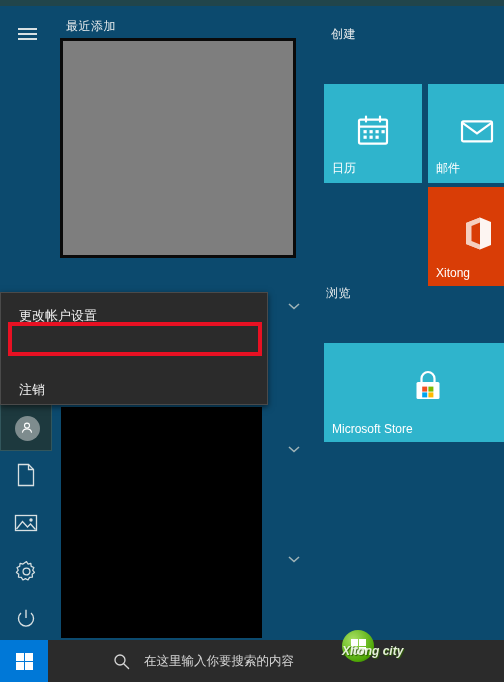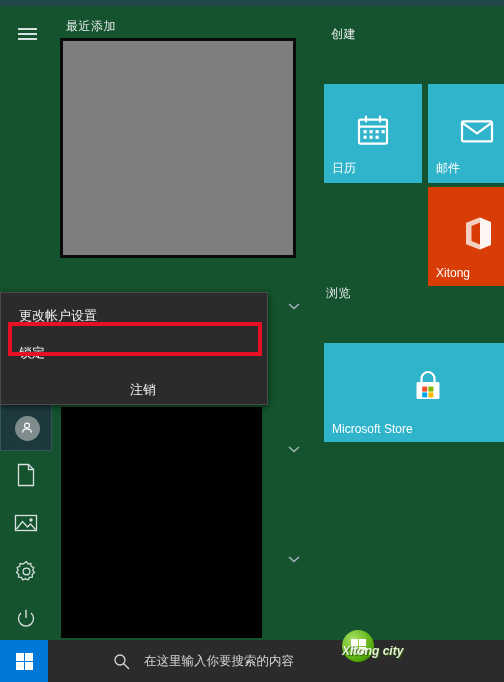--- a/index.html
+++ b/index.html
@@ -16,21 +16,21 @@
     font-family: "Liberation Sans", "DejaVu Sans", sans-serif;
     -webkit-font-smoothing: antialiased;
   }
 
   
   #start-menu {
     position: absolute;
     left: 0; top: 0;
     width: 504px;
     height: 640px;
-    background: #14532d;
+    background: #0c4a6e;
   }
 
   
   .top-strip {
     position: absolute;
     left: 0; top: 0;
     width: 504px; height: 6px;
     background: #21454b;
   }
 
@@ -192,21 +192,21 @@
     cursor: pointer;
   }
   .ctx-item .ctx-label {
     margin-left: 18px;
     font-size: 13px;
     color: #f0f0f0;
     white-space: nowrap;
   }
   #ctx-item-0 { top: 4px; }
   #ctx-item-1 { top: 41px; }
-  #ctx-item-2 { top: 78px; justify-content: center; }
+  #ctx-item-2 { top: 78px; }
 
   
   #red-highlight {
     position: absolute;
     left: 8px; top: 322px;
     width: 254px; height: 34px;
     border: 4px solid #e81123;
     box-sizing: border-box;
     pointer-events: none;
   }
@@ -470,23 +470,20 @@
           <rect x="20.4" y="23.4" width="5" height="5" fill="#ffb900"></rect>
         </svg>
       </span>
       <span class="tile-label">Microsoft Store</span>
     </div>
 
     <div id="context-menu">
       <div class="ctx-item" id="ctx-item-0">
         <span class="ctx-label">更改帐户设置</span>
       </div>
-      <div class="ctx-item" id="ctx-item-1">
-        <span class="ctx-label">锁定</span>
-      </div>
       <div class="ctx-item" id="ctx-item-2">
         <span class="ctx-label">注销</span>
       </div>
     </div>
 
     <div id="red-highlight"></div>
 
   </div>
 
   <div id="taskbar">

